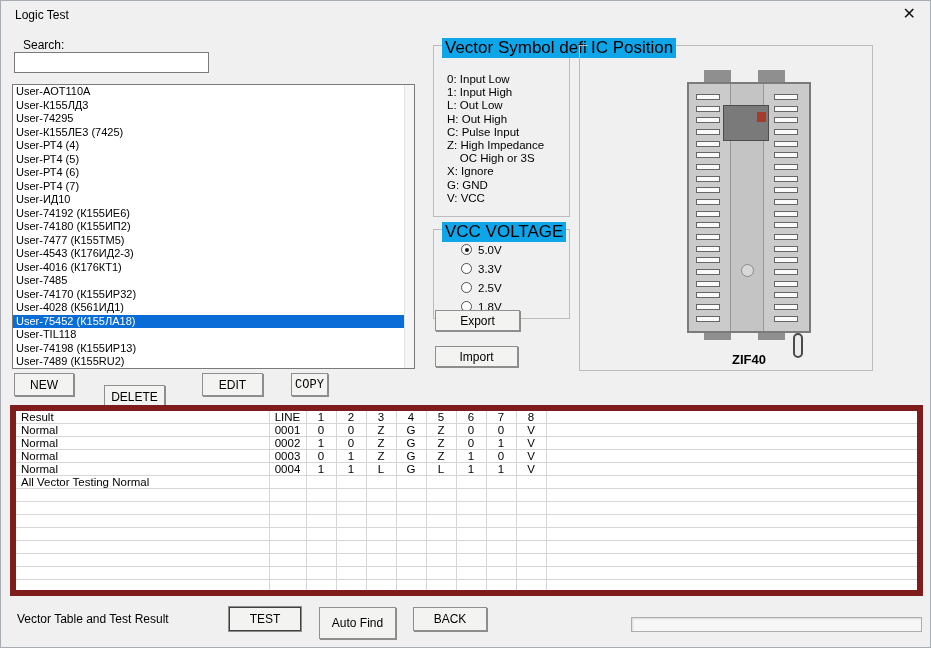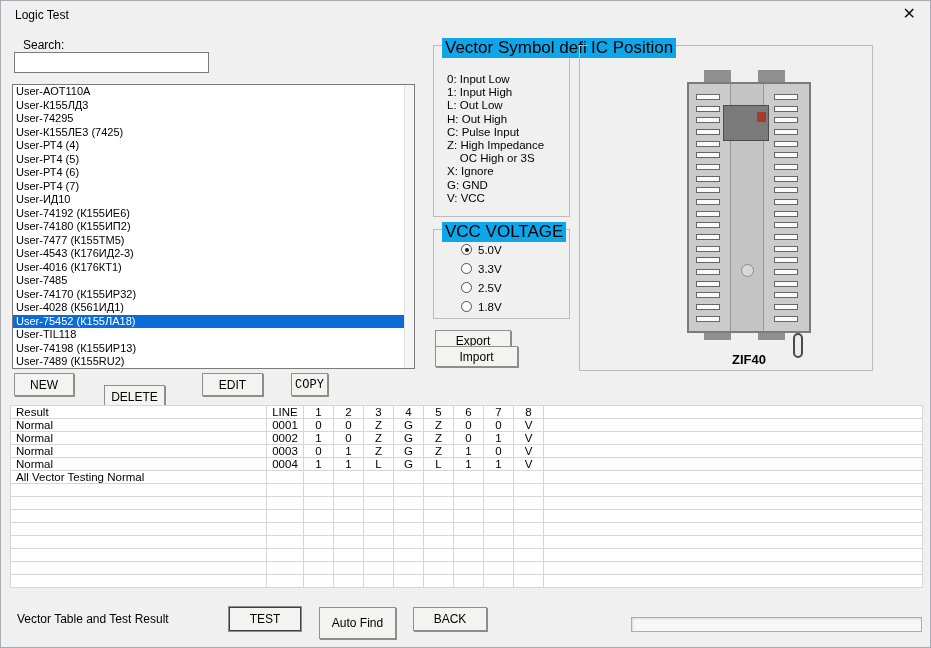--- a/index.html
+++ b/index.html
@@ -30,21 +30,21 @@
 
   
   .btn { position: absolute; display: flex; align-items: center; justify-content: center;
          font-size: 12px; background: #f3f3f2; border: 1px solid #8f8f8f;
          box-shadow: 1px 1px 0 #8c8c8c; color: #000; cursor: pointer;
          font-family: "Liberation Sans", sans-serif; }
   #btn-new    { left: 13px;  top: 372px; width: 60px; height: 23px; }
   #btn-delete { left: 103px; top: 384px; width: 61px; height: 23px; }
   #btn-edit   { left: 201px; top: 372px; width: 61px; height: 23px; }
   #btn-copy   { left: 290px; top: 372px; width: 37px; height: 23px; font-family: Liberation Mono, monospace; }
-  #btn-export { left: 434px; top: 309px; width: 76px; height: 21px; margin-top: 20px; }
+  #btn-export { left: 434px; top: 309px; width: 85px; height: 21px; }
   #btn-import { left: 434px; top: 345px; width: 83px; height: 21px; }
   #btn-test   { left: 228px; top: 606px; width: 72px; height: 24px;
                 border: 1px solid #3f3f3f; box-shadow: 0 0 0 1px #8e8e8e, 1px 1px 0 #6f6f6f; }
   #btn-autofind { left: 318px; top: 606px; width: 77px; height: 32px; }
   #btn-back     { left: 412px; top: 606px; width: 74px; height: 24px; }
 
   
   .groupbox { position: absolute; border: 1px solid #bcbcbc; }
   .legend { position: absolute; top: -8px; left: 8px; background: #0ea5e9;
             padding: 0 3px; font-size: 17px; white-space: nowrap; }
@@ -83,21 +83,21 @@
   .zif-circle { position: absolute; left: 740px; top: 263px; width: 13px; height: 13px;
                 border: 1px solid #8a8a8a; border-radius: 50%; background: #d8d8d8; }
   .zif-lever { position: absolute; left: 792px; top: 332px; width: 10px; height: 25px;
                border: 2px solid #4a4a4a; border-radius: 5px; background: #ececec; }
   .zif-label { position: absolute; left: 686px; top: 351px; width: 124px; text-align: center;
                font-size: 13px; font-weight: bold; }
 
   
   .vector-table { position: absolute; left: 9px; top: 404px; width: 913px;
                   border-collapse: collapse; table-layout: fixed; background: #fff;
-                  font-size: 11.5px; border: 1px solid #7f1d1d; }
+                  font-size: 11.5px; border: 6px solid #7f1d1d; }
   .vector-table th, .vector-table td { border: 1px solid #d6d6d6; height: 13px; padding: 0;
                   font-weight: normal; overflow: hidden; white-space: nowrap; }
   .vector-table .col-result { text-align: left; padding-left: 5px; }
   .vector-table .col-line, .vector-table .col-pin { text-align: center; }
 
   
   .footer-status { position: absolute; left: 16px; top: 611px; font-size: 12px; }
   .progress-well { position: absolute; left: 630px; top: 616px; width: 291px; height: 15px;
                    background: #f7f7f7; border: 1px solid #adadad;
                    box-shadow: inset 1px 1px 2px rgba(0,0,0,0.12); }

